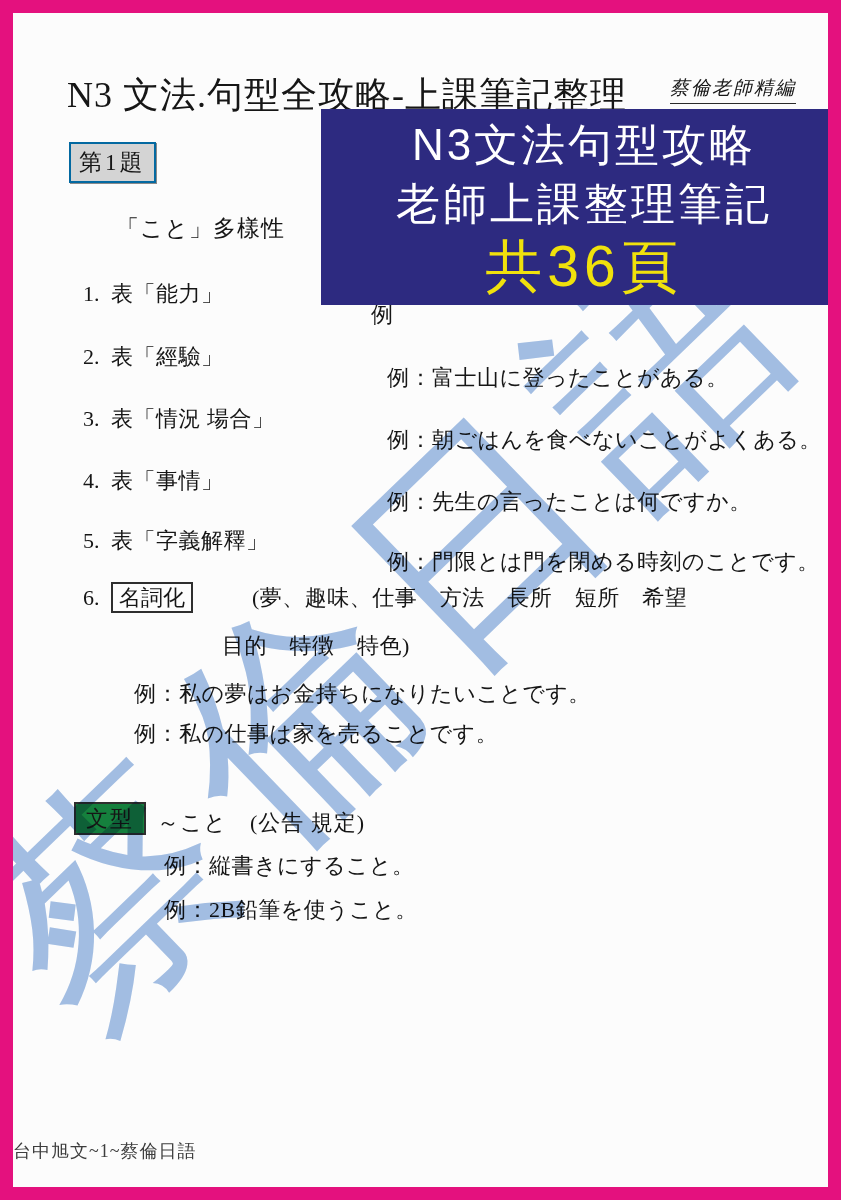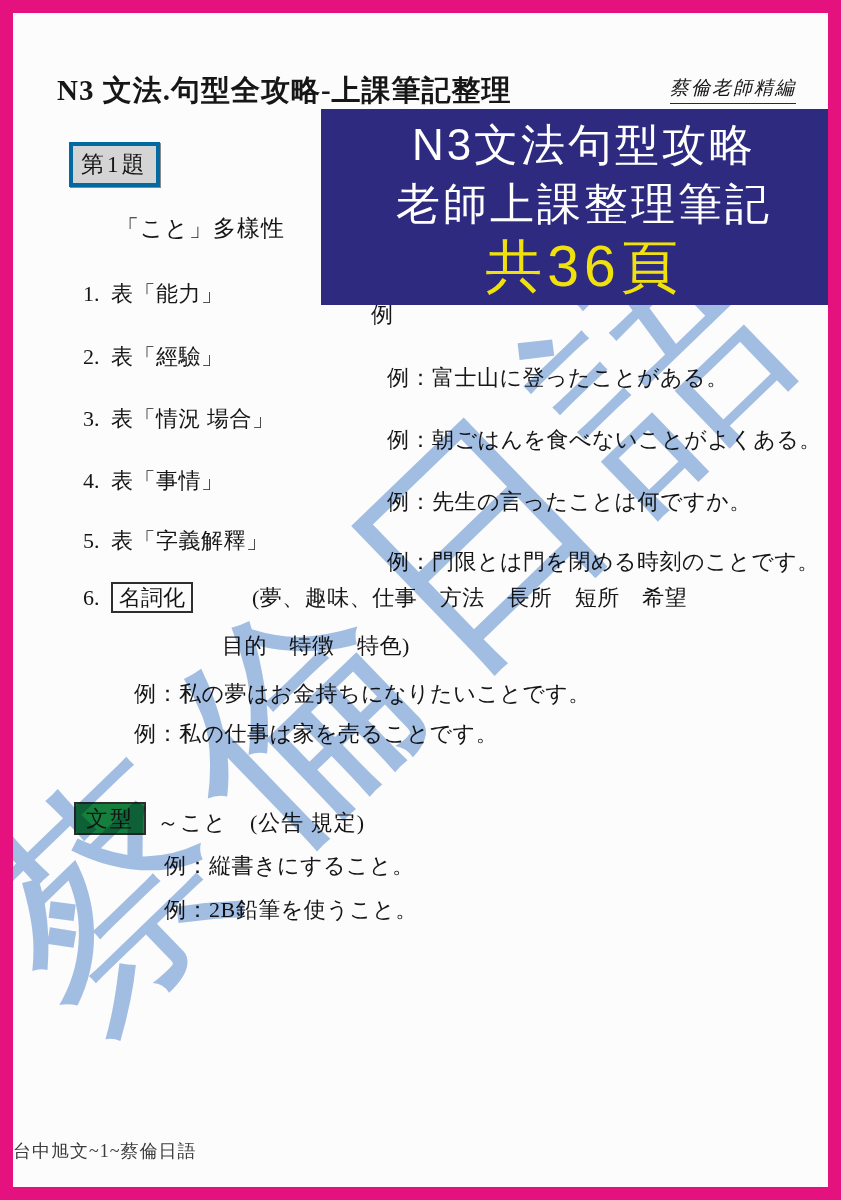--- a/index.html
+++ b/index.html
@@ -16,43 +16,43 @@
     font-family:"Liberation Serif","DejaVu Serif",serif;
     color:var(--ink);
     overflow:hidden;
   }
   .page{
     position:absolute;left:13px;top:13px;width:815px;height:1174px;
     background:#fcfcfc;overflow:hidden;
   }
   
   .doc-title{
-    position:absolute;left:44px;top:58px;
-    font-size:29px;letter-spacing:1px;white-space:nowrap;font-weight:bold;
+    position:absolute;left:54px;top:58px;
+    font-size:36px;letter-spacing:1px;white-space:nowrap;
   }
   .credit{
     position:absolute;right:32px;top:62px;
     font-size:19px;font-style:italic;letter-spacing:2px;
     border-bottom:1.5px solid #2a2a2a;padding-bottom:2px;
     white-space:nowrap;
   }
   
   .banner{
     position:absolute;left:308px;top:96px;width:526px;height:196px;
     background:var(--navy);z-index:10;
     display:flex;flex-direction:column;align-items:center;justify-content:center;
     font-family:"Liberation Sans","DejaVu Sans",sans-serif;
     color:#ffffff;text-align:center;
   }
   .banner .bl{font-size:44px;line-height:59px;letter-spacing:3px;white-space:nowrap;}
   .banner .bl3{font-size:57px;line-height:66px;color:var(--yellow);letter-spacing:5px;text-align:center;}
   
   .q-box{
     position:absolute;left:56px;top:129px;
-    background:#d4d4d4;border:4px solid #0369a1;
+    background:#d4d4d4;border:2px solid #0369a1;
     padding:3px 8px;font-size:23px;letter-spacing:3px;
     box-shadow:1px 1px 0 #8a8a8a;
   }
   .subtitle{position:absolute;left:72px;top:200px;font-size:23px;letter-spacing:1px;margin-left:31px;}
   
   .row{position:absolute;left:70px;width:730px;height:34px;font-size:22px;white-space:nowrap;}
   .row .num{display:inline-block;min-width:28px;}
   .row .lbl{letter-spacing:0.5px;}
   .row .ex{position:absolute;left:304px;top:0;letter-spacing:0.5px;margin-top:21px;}
   .row1 .ex{left:288px;}

